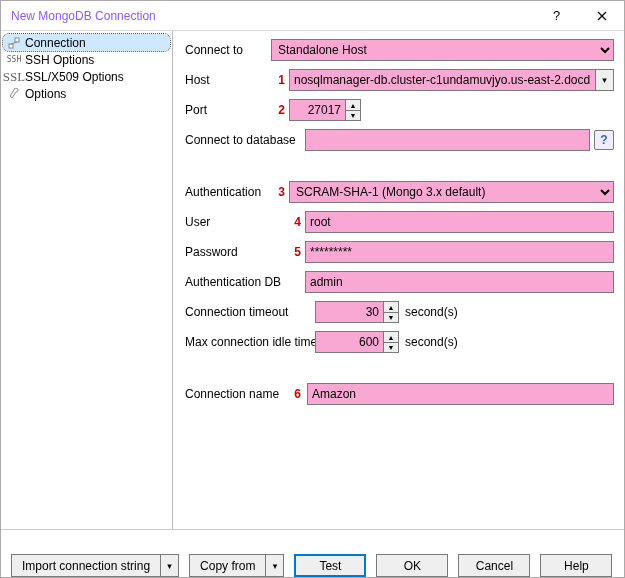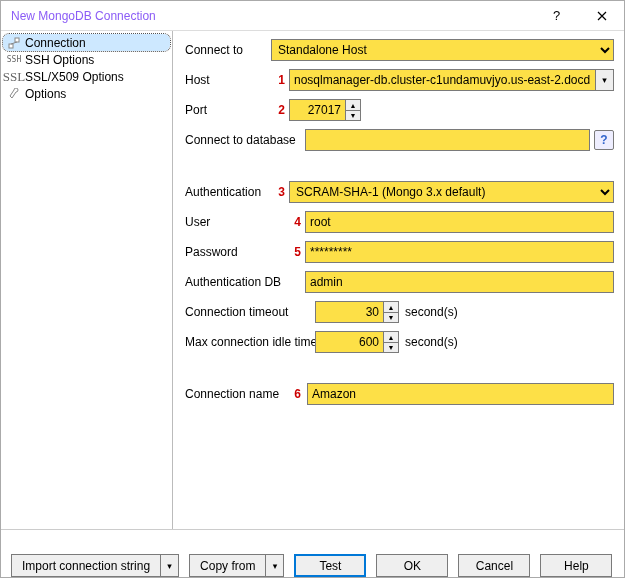--- a/index.html
+++ b/index.html
@@ -73,21 +73,21 @@
     font-size: 12px;
     width: 14px;
     text-align: right;
     margin-right: 4px;
   }
   select, input[type=text], input[type=password] {
     font: inherit;
     height: 22px;
     border: 1px solid #7a7a7a;
     padding: 0 4px;
-    background: #fde047;
+    background: #f9a8d4;
   }
   select { padding: 0 0 0 2px; }
   .combo-full { flex: 1; }
   .host-input { flex:1; }
   .combo-btn {
     width: 18px; height: 22px;
     border: 1px solid #7a7a7a; border-left:none;
     background: #efefef;
     display:flex;align-items:center;justify-content:center;
     font-size:9px;

